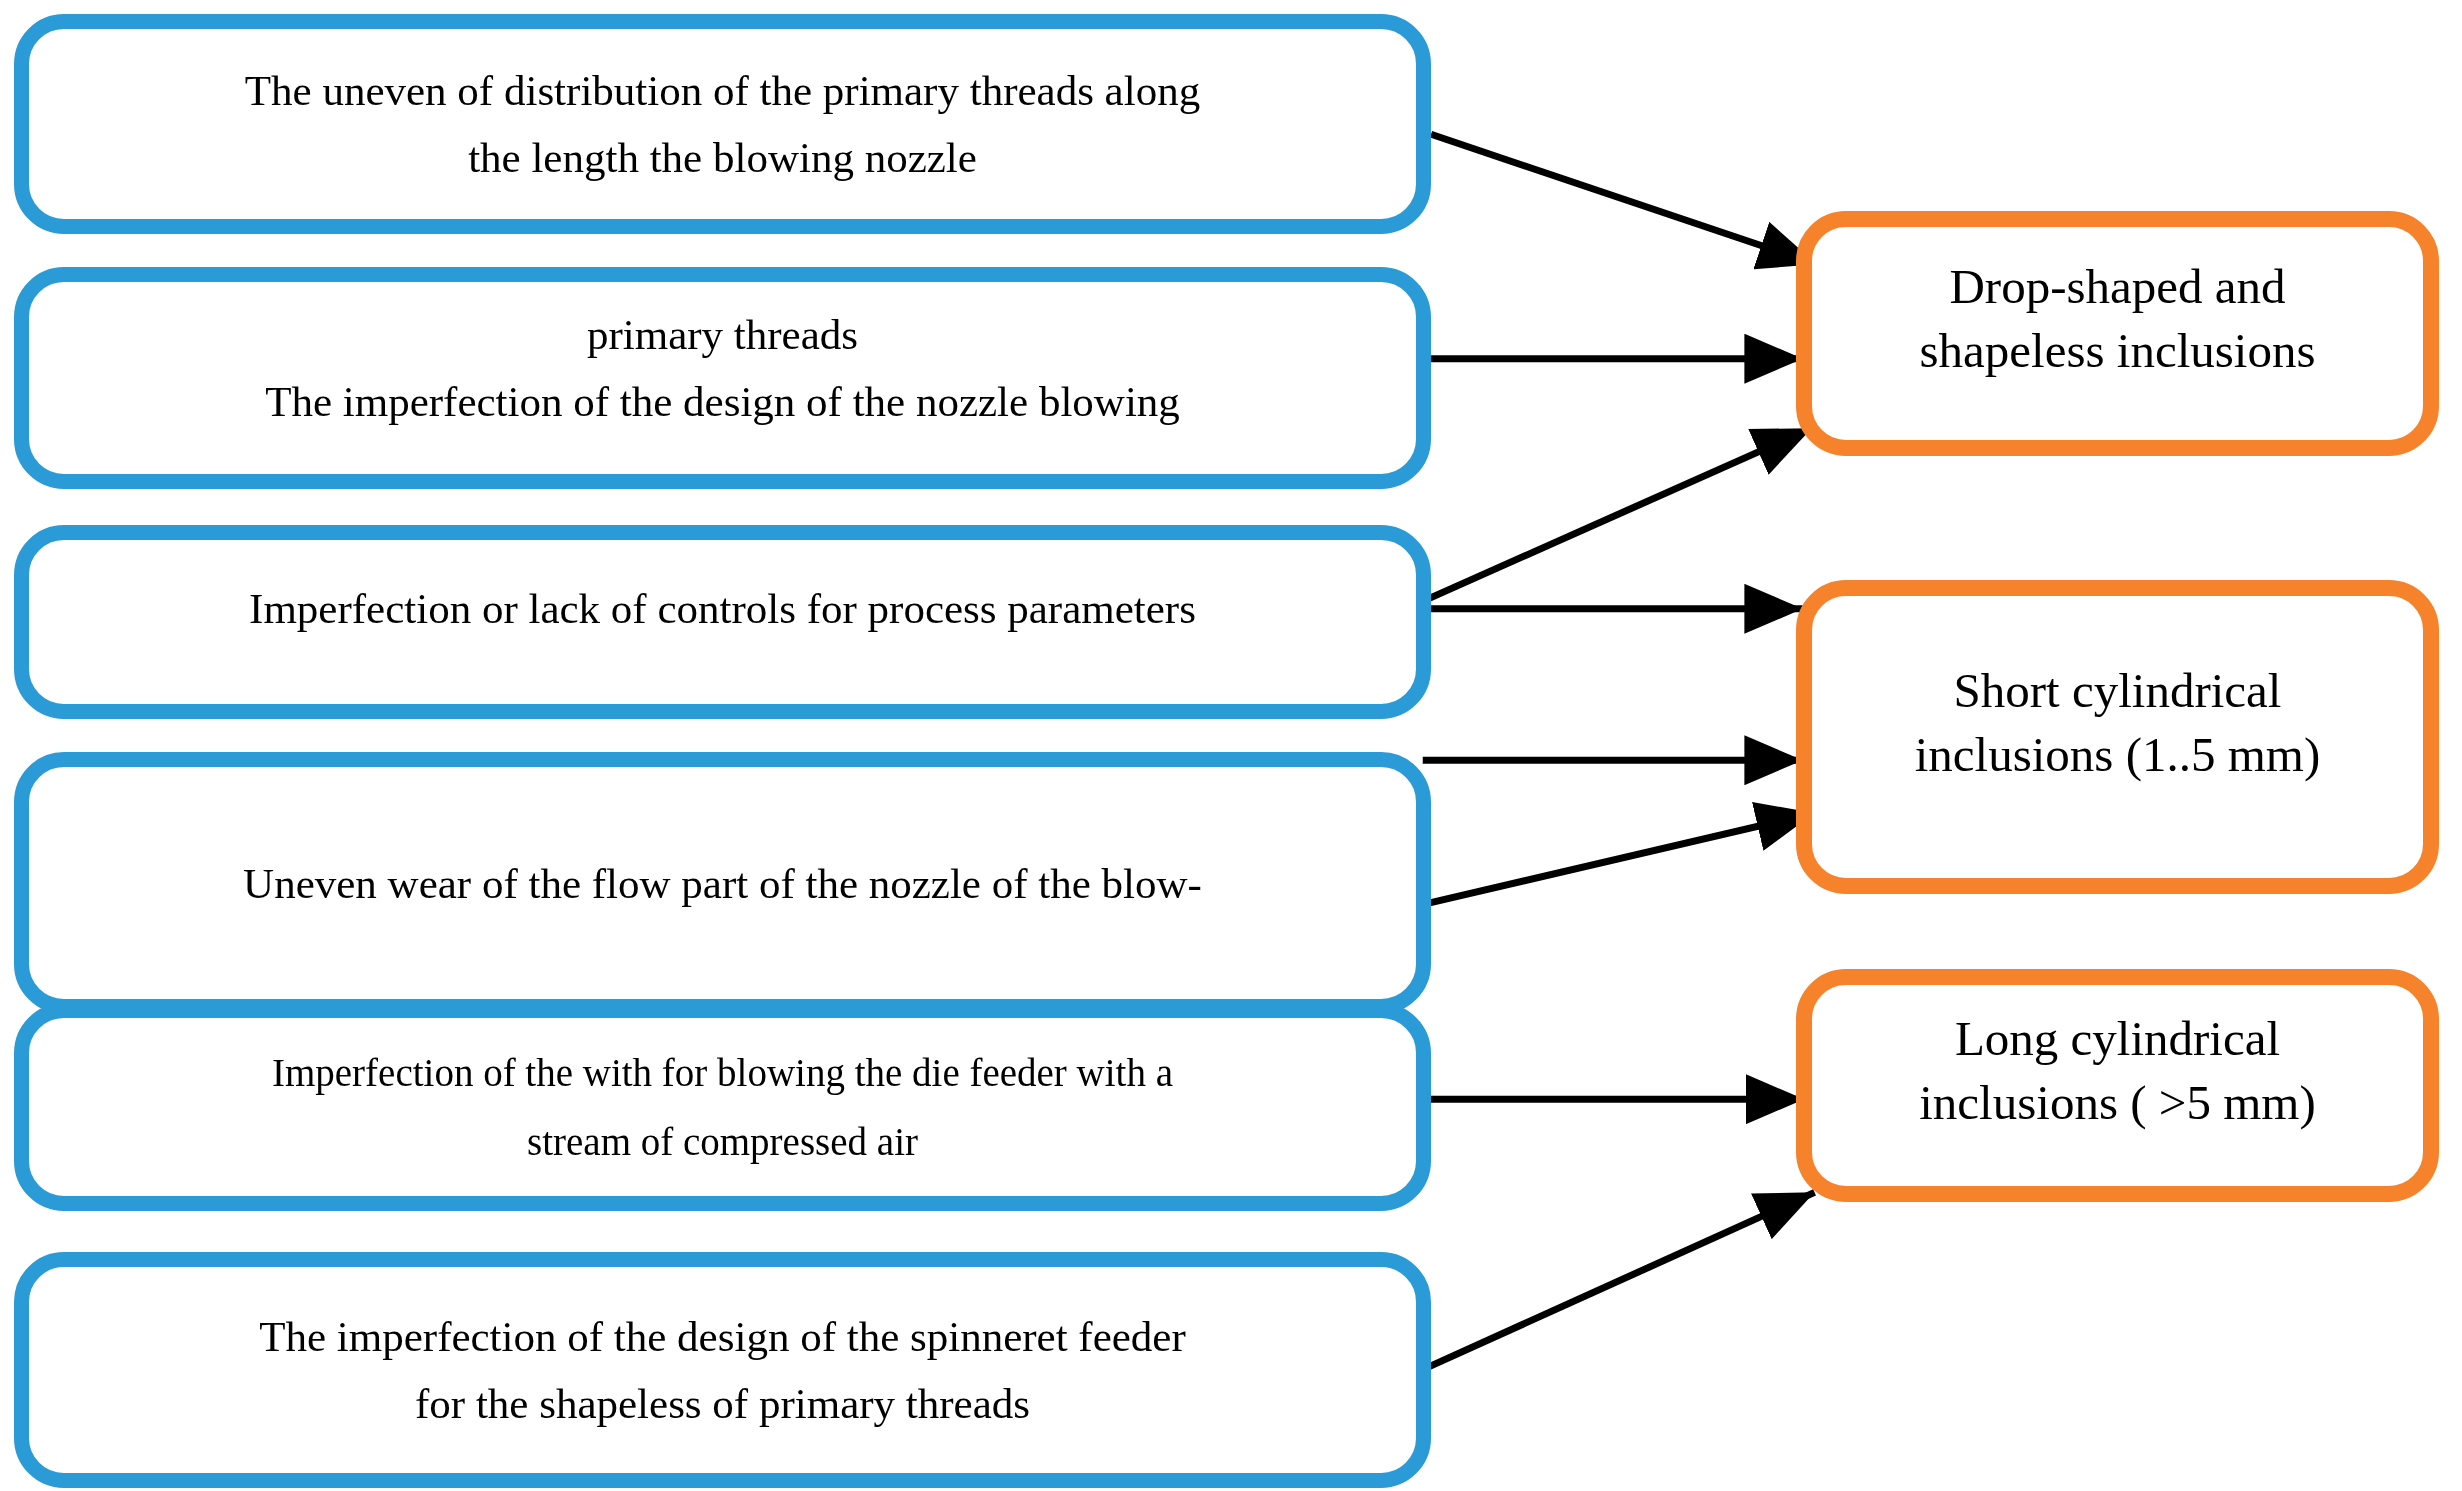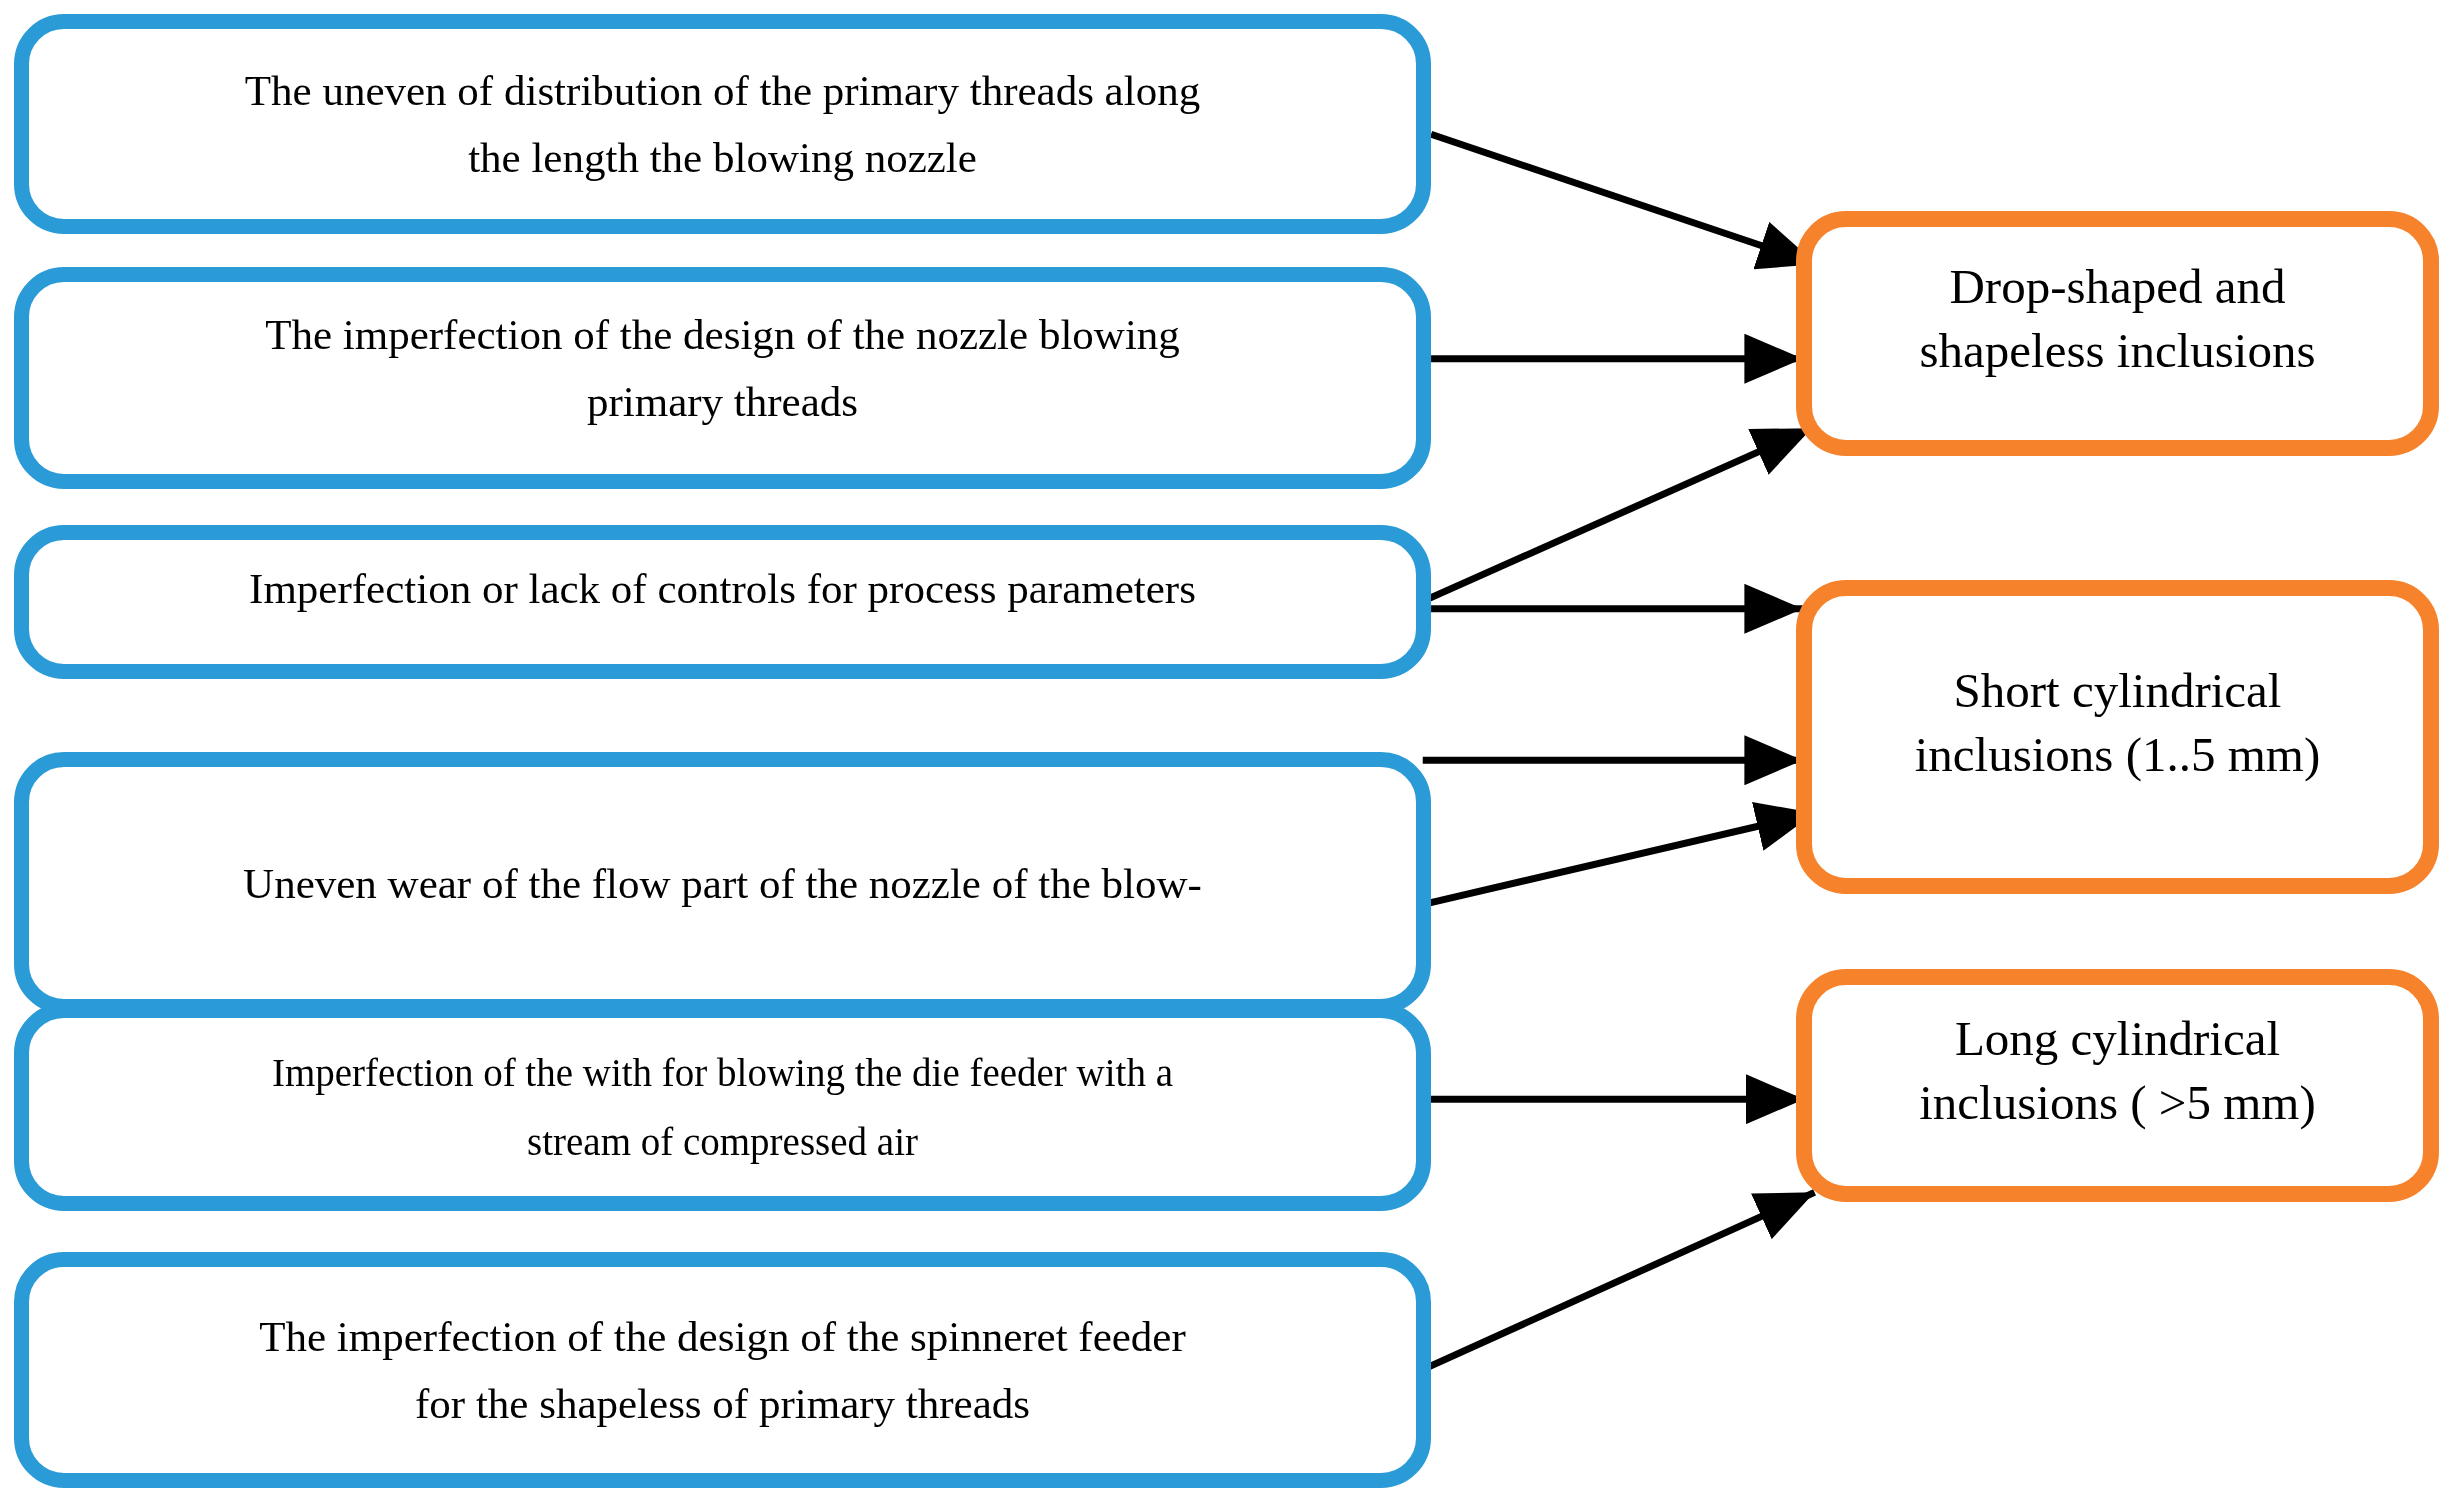--- a/index.html
+++ b/index.html
@@ -52,21 +52,21 @@
     border: 16.7px solid #F6822C;
     border-radius: 50px;
     font-size: 49px;
     line-height: 64px;
     padding-bottom: 29px;
     justify-content: center;
   }
   .ln { display: block; white-space: nowrap; }
   .c1 { top: 14px;   height: 220px; align-items: center; }
   .c2 { top: 267px;  height: 222px; padding-bottom: 21px; }
-  .c3 { top: 525px;  height: 154px; padding-bottom: 26.4px; }
+  .c3 { top: 525px;  height: 194px; padding-bottom: 26.4px; }
   .c4 { top: 752px; height: 262px; }
   .c5 { top: 1003px; height: 208px; font-size: 39px; line-height: 69px; }
   .c6 { top: 1252px; height: 236px; }
   .e1 { top: 211px;  height: 245px; }
   .e2 { top: 580px;  height: 314px; }
   .e3 { top: 969px; height: 233px; }
 </style>
 </head>
 <body>
 
@@ -87,22 +87,22 @@
     <line x1="2055" y1="1582" x2="2597" y2="1582" marker-end="url(#ah)"></line>
     <line x1="2055" y1="1968" x2="2612" y2="1716" marker-end="url(#ah)"></line>
   </svg>
 
   <div class="box cause c1">
     <span class="ln">The uneven of distribution of the primary threads along</span>
     <span class="ln">the length the blowing nozzle</span>
   </div>
 
   <div class="box cause c2">
+    <span class="ln">primary threads</span>
     <span class="ln">The imperfection of the design of the nozzle blowing</span>
-    <span class="ln">primary threads</span>
   </div>
 
   <div class="box cause c3">
     <span class="ln">Imperfection or lack of controls for process parameters</span>
   </div>
 
   <div class="box cause c4">
     <span class="ln">Uneven wear of the flow part of the nozzle of the blow-</span>
   </div>
 

